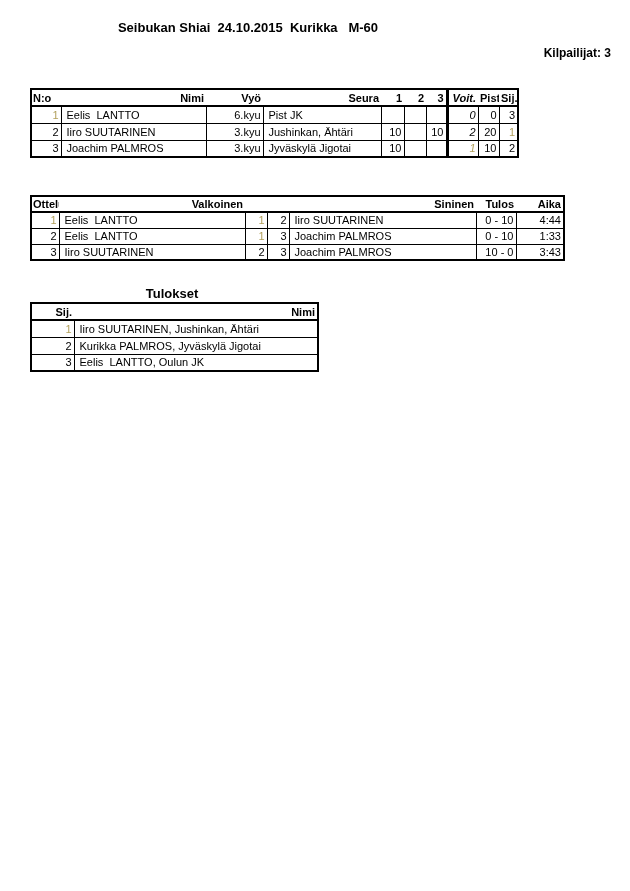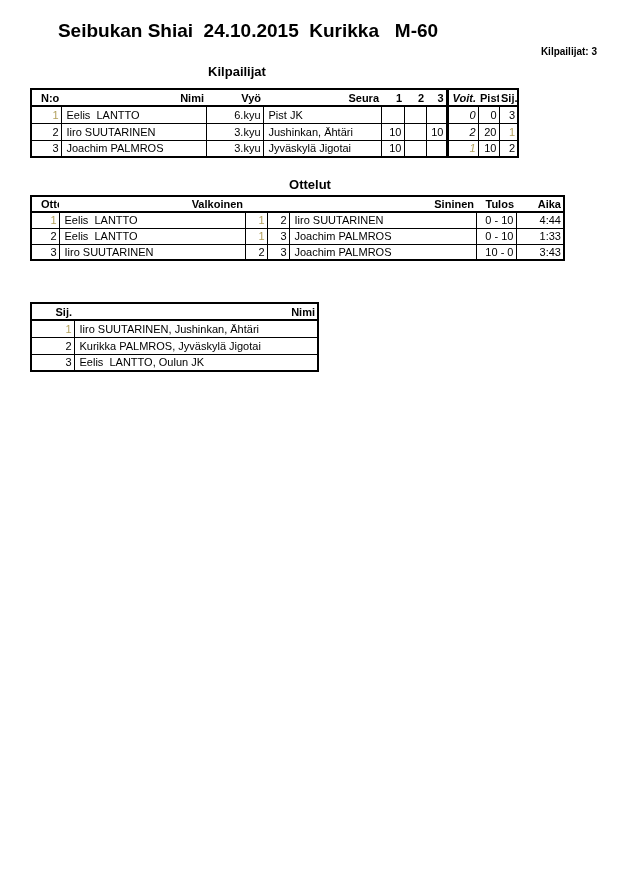--- a/index.html
+++ b/index.html
@@ -2,25 +2,25 @@
 <html><head>
 <meta charset="utf-8">
 <style>
   html,body { margin:0; padding:0; background:#ffffff; }
   .page {
     position:relative; width:630px; height:891px; background:#ffffff;
     font-family:"Liberation Sans", sans-serif; color:#000;
   }
   .main-title {
     position:absolute; top:20px; left:0; width:496px; text-align:center;
-    font-size:19px; font-weight:bold; white-space:pre;
+    font-size:13px; font-weight:bold; white-space:pre;
   }
   .competitor-count {
-    position:absolute; top:46px; right:33px;
-    font-size:10px; font-weight:bold;
+    position:absolute; top:46px; right:19px;
+    font-size:12px; font-weight:bold;
   }
   .section-title {
     position:absolute; font-size:13px; font-weight:bold; text-align:center; white-space:pre;
   }
   .title-kilpailijat { top:64px; left:0; width:474px; }
   .title-ottelut    { top:177px; left:0; width:620px; }
   .title-tulokset   { top:286px; left:0; width:344px; }
 
   table {
     position:absolute; border-collapse:collapse; table-layout:fixed;
@@ -36,33 +36,32 @@
     font-size:11px; font-weight:bold; height:17px; padding:0 2px;
     border:none; border-bottom:2px solid #000; white-space:pre; overflow:hidden;
   }
   td {
     height:17px; padding:0 2px; border:1px solid #000;
     white-space:pre; overflow:hidden;
   }
   .t2 td, .t2 th { height:16px; }
   .c  { text-align:right; }
   .l  { text-align:left; padding-left:5px; }
-  .al { text-align:left; padding-left:9px; }
+  .al { text-align:left; padding-left:1px; }
   .thick, th.thick { border-left:3px solid #000;font-style:italic; }
   .faint { color:#b2a05c; }
 </style>
 </head>
 <body>
 
 <div class="page">
 
   <div class="main-title">Seibukan Shiai  24.10.2015  Kurikka   M-60</div>
   <div class="competitor-count">Kilpailijat: 3</div>
 
-  <div class="section-title title-kilpailijat">Kilpailijat</div>
 
   <table class="t1">
     <colgroup>
       <col style="width:30px">
         <col style="width:145px">
         <col style="width:57px">
         <col style="width:118px">
       <col style="width:23px">
         <col style="width:22px">
         <col style="width:21px">
@@ -117,21 +116,20 @@
         <td class="c">10</td>
         <td class="c"></td>
         <td class="c"></td>
         <td class="c thick faint">1</td>
         <td class="c">10</td>
         <td class="c">2</td>
       </tr>
     </tbody>
   </table>
 
-  <div class="section-title title-ottelut">Ottelut</div>
 
   <table class="t2">
     <colgroup>
       <col style="width:28px">
         <col style="width:186px">
         <col style="width:22px">
         <col style="width:22px">
       <col style="width:187px">
         <col style="width:40px">
         <col style="width:48px">
@@ -171,20 +169,21 @@
         <td class="l">Iiro SUUTARINEN</td>
         <td class="c">2</td>
         <td class="c">3</td>
         <td class="l">Joachim PALMROS</td>
         <td class="c">10 - 0</td>
         <td class="c">3:43</td>
       </tr>
     </tbody>
   </table>
 
+  <div class="section-title title-tulokset">Tulokset</div>
 
   <table class="t3">
     <colgroup>
       <col style="width:43px">
         <col style="width:244px">
     </colgroup>
     <thead>
       <tr>
         <th class="c">Sij.</th>
         <th class="c">Nimi</th>

